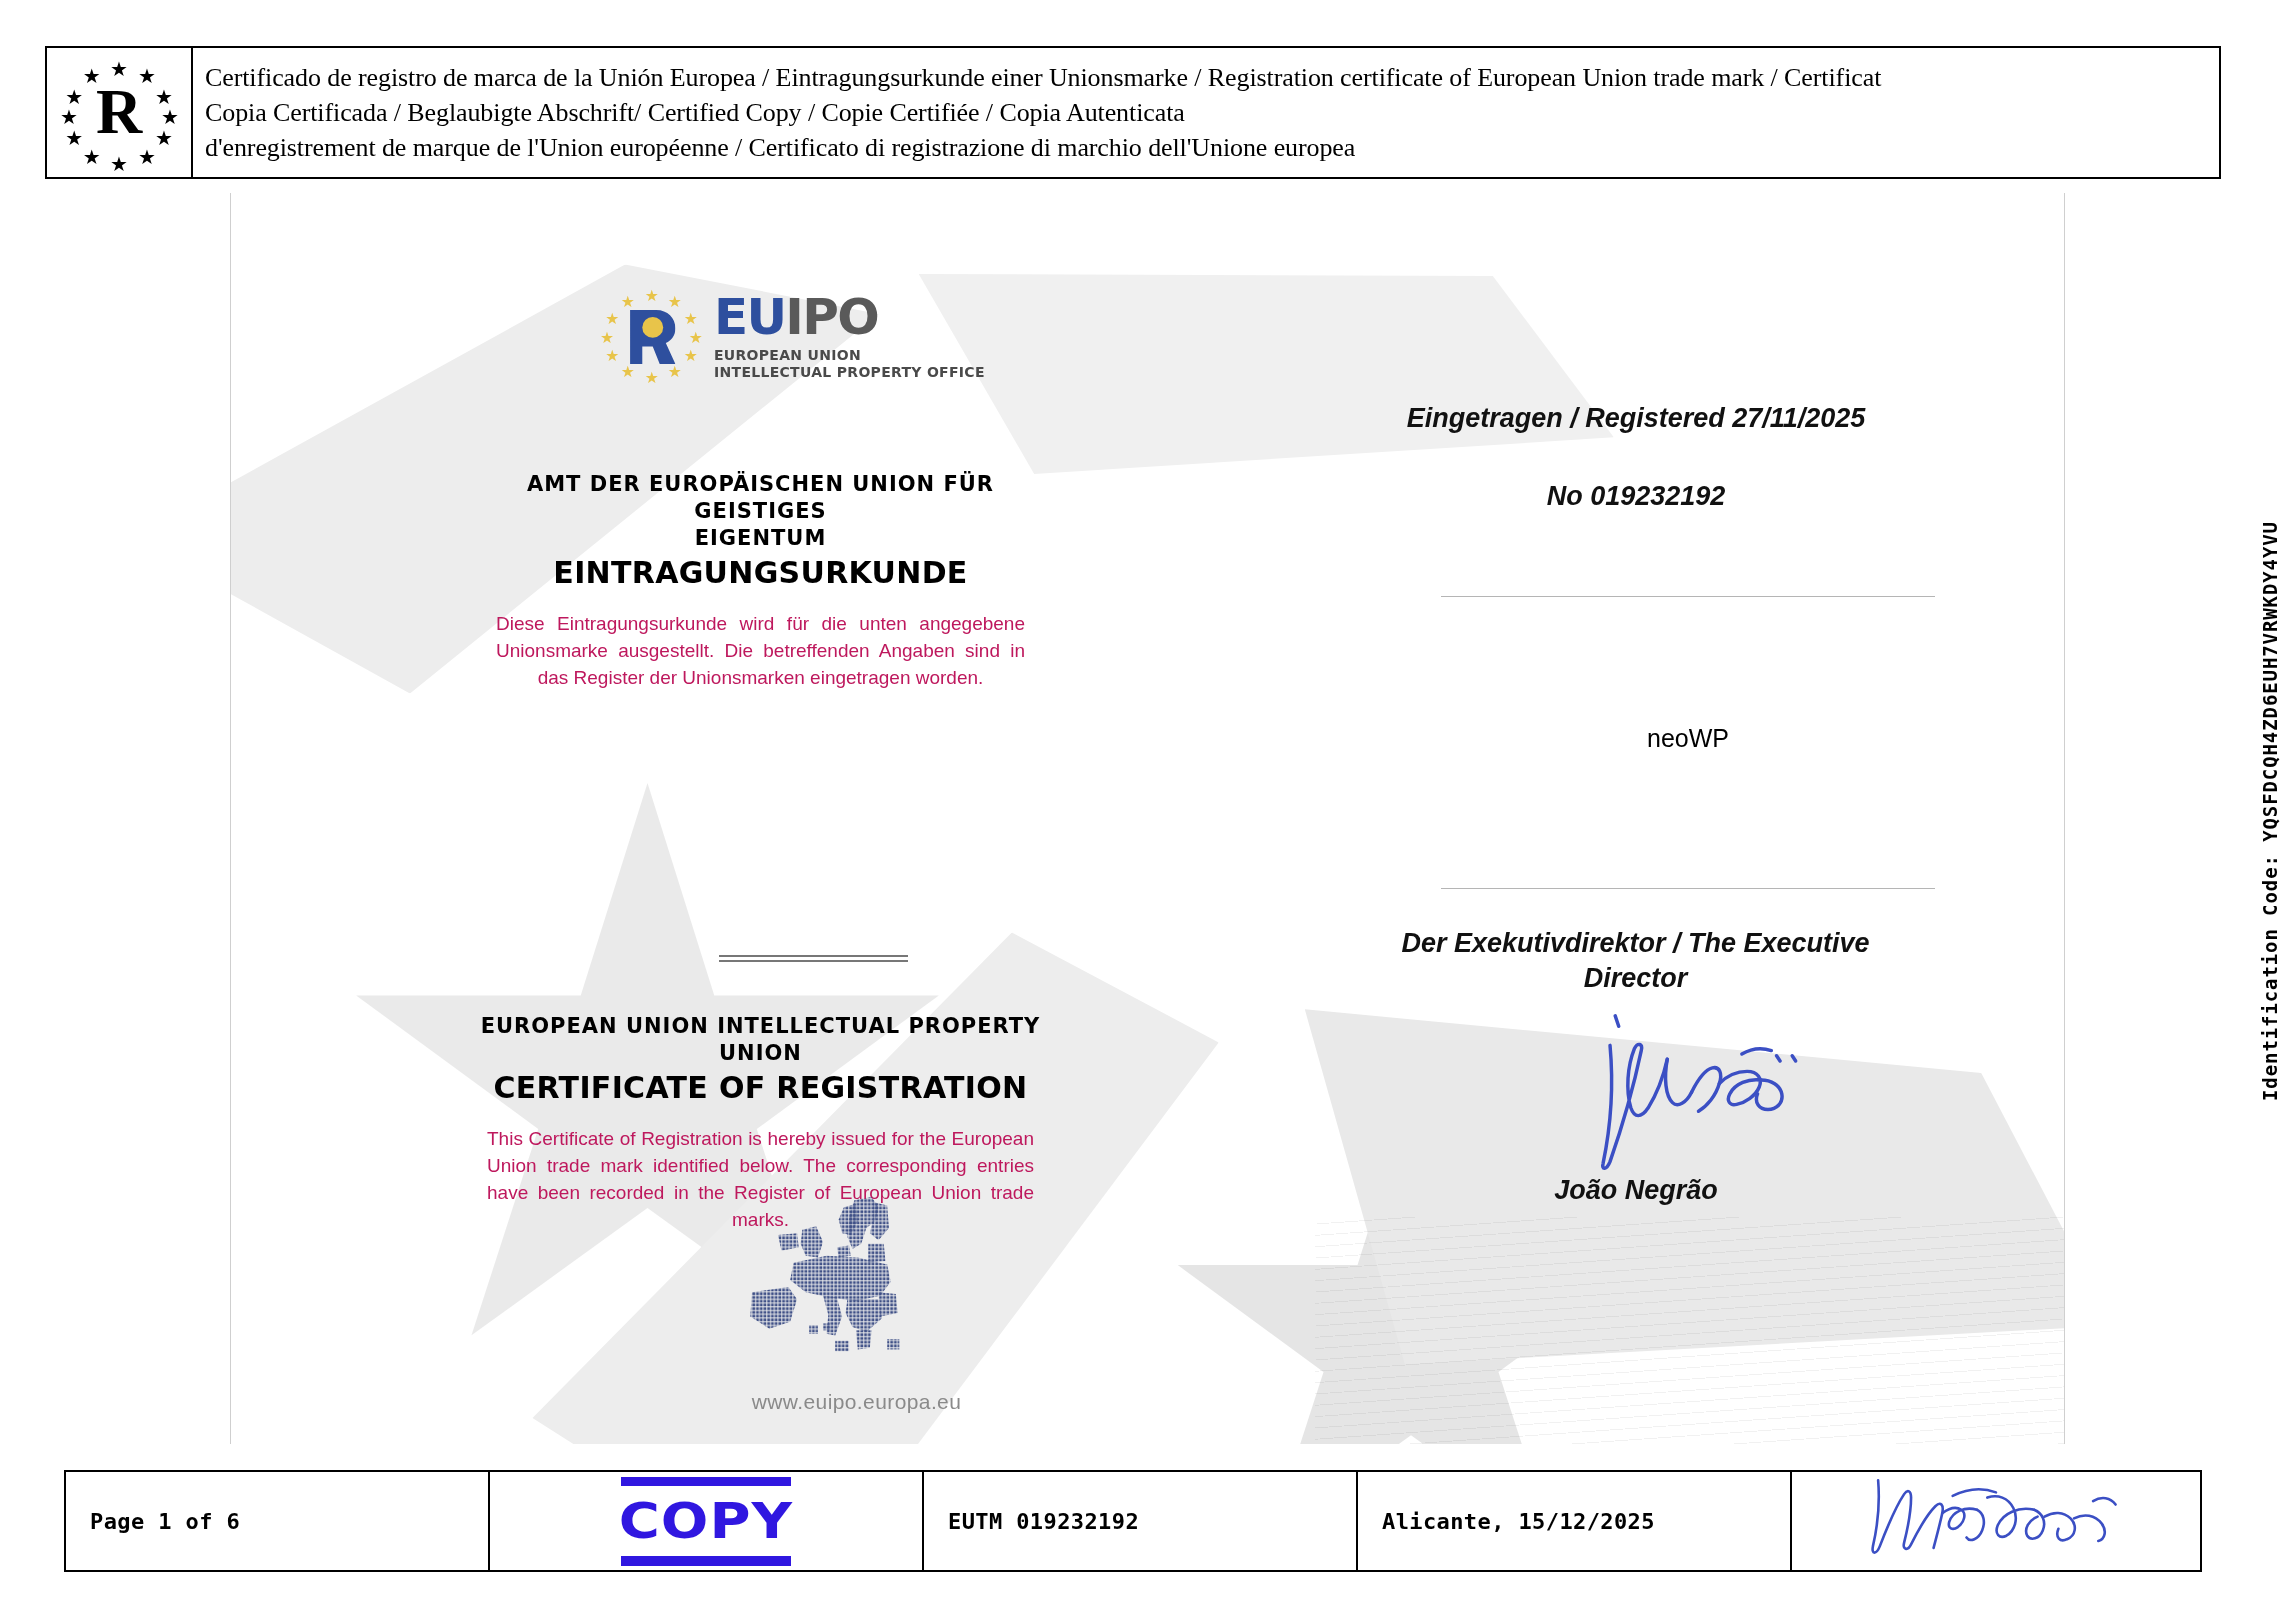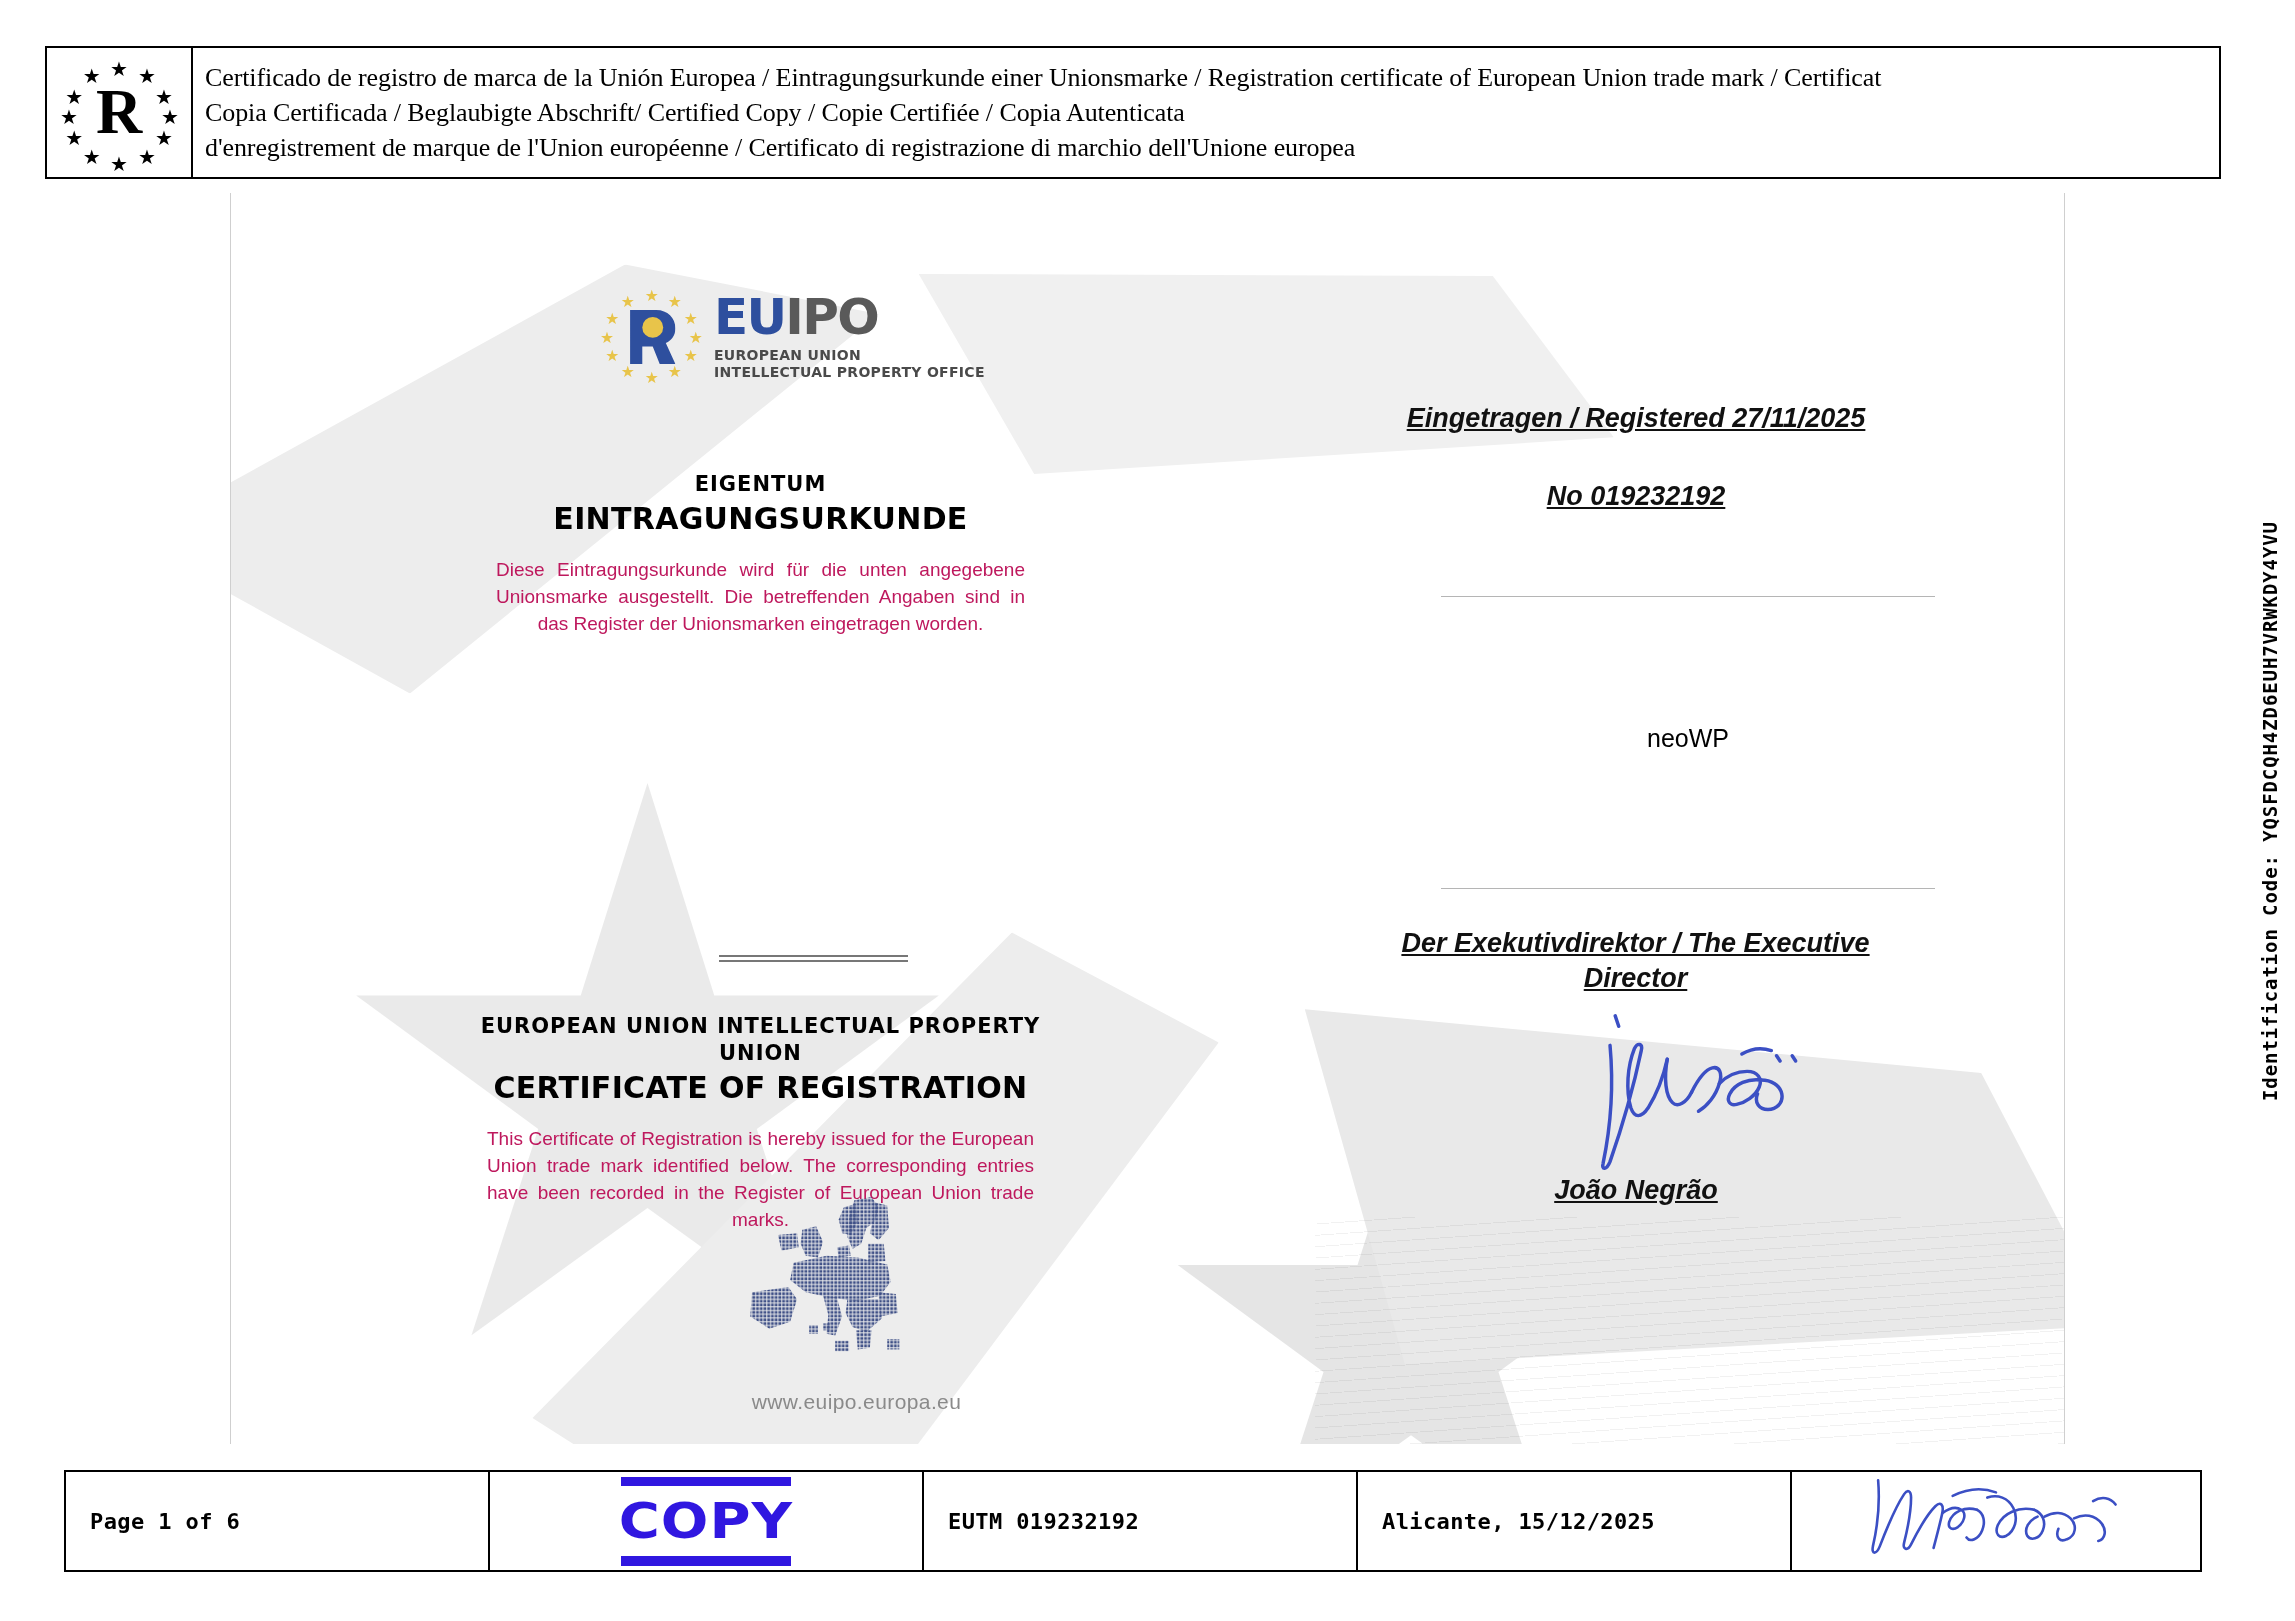--- a/index.html
+++ b/index.html
@@ -293,21 +293,20 @@
   }
 
   .rt-line {
     font-family: "Liberation Sans", sans-serif;
     font-style: italic;
     font-weight: bold;
     font-size: 27px;
     line-height: 35px;
     color: #111;
     text-align: center;
-    text-decoration: underline;
   }
 
   #reg-date { position: absolute; left: 0; top: 208px; width: 746px; }
   #reg-no   { position: absolute; left: 0; top: 286px; width: 746px; }
 
   #mark-box {
     position: absolute;
     left: 178px;
     top: 403px;
     width: 494px;
@@ -486,20 +485,21 @@
         </div>
 
         <div class="logo-type">
           <div class="logo-euipo"><span class="logo-eu">EU</span><span class="logo-ipo">IPO</span></div>
           <div class="logo-sub">EUROPEAN UNION</div>
           <div class="logo-sub" style="margin-top:0.9px;">INTELLECTUAL PROPERTY OFFICE</div>
         </div>
       </div>
 
       <div id="german-block">
+        <div class="block-title-small">AMT DER EUROPÄISCHEN UNION FÜR GEISTIGES</div>
         <div class="block-title-small">EIGENTUM</div>
         <div class="block-title-big">EINTRAGUNGSURKUNDE</div>
         <div class="block-body">Diese Eintragungsurkunde wird für die unten angegebene Unionsmarke ausgestellt. Die betreffenden Angaben sind in das Register der Unionsmarken eingetragen worden.</div>
       </div>
 
       <div id="divider-rule"></div>
 
       <div id="english-block">
         <div class="block-title-small">EUROPEAN UNION INTELLECTUAL PROPERTY</div>
         <div class="block-title-small">UNION</div>

